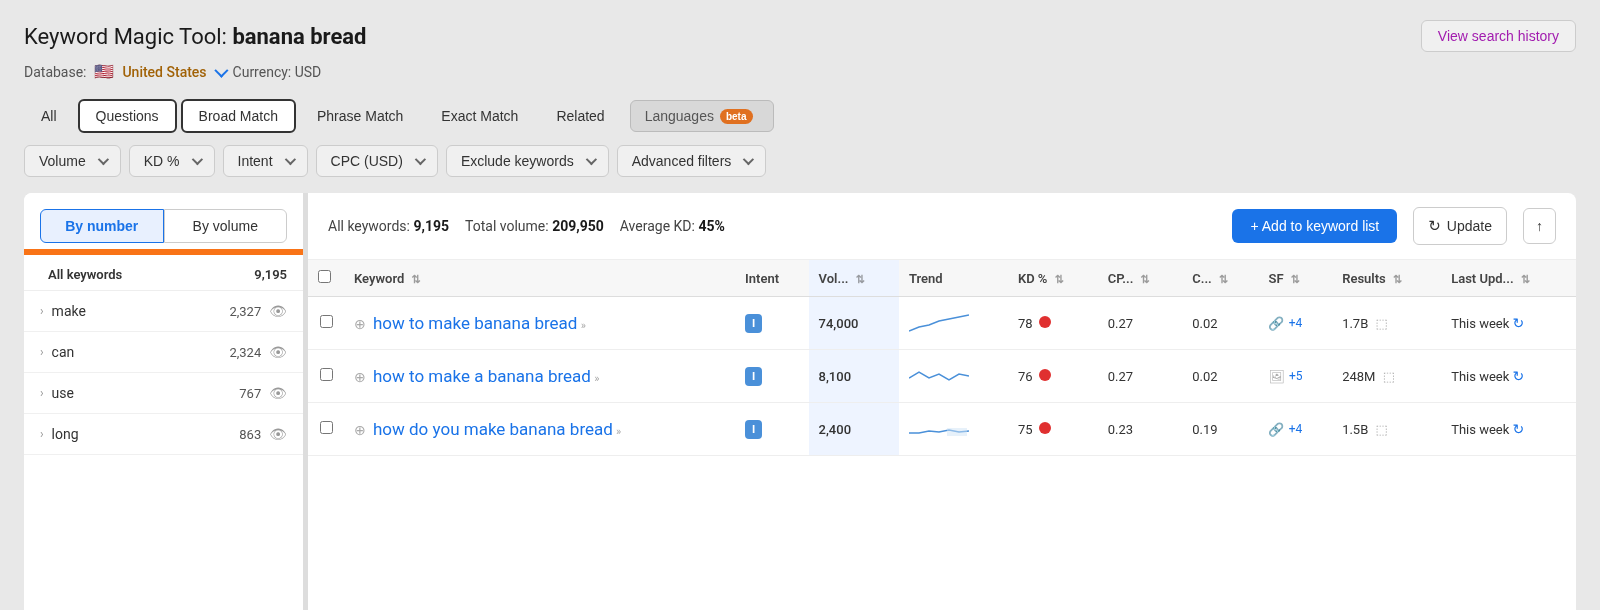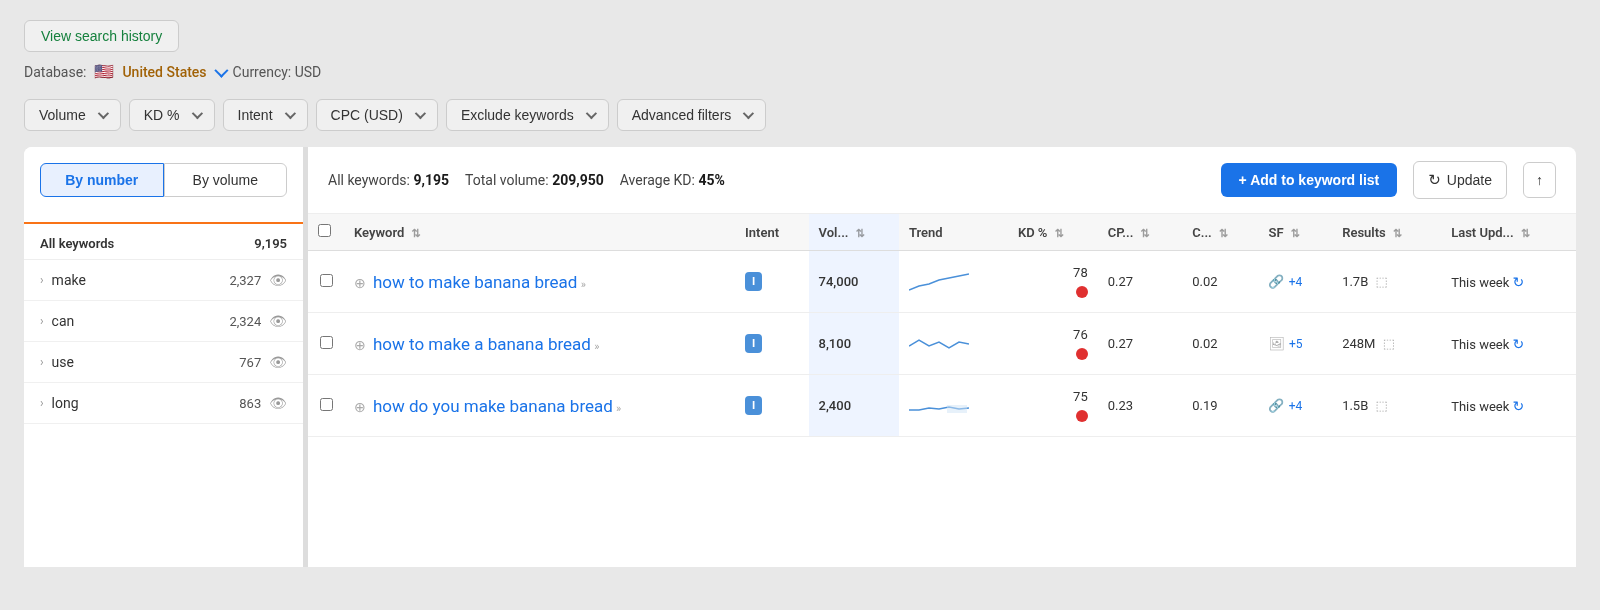--- a/index.html
+++ b/index.html
@@ -28,21 +28,21 @@
     }
     .header-title strong {
       font-weight: 700;
     }
     .view-history-btn {
       background: #f0f0f0;
       border: 1px solid #ccc;
       border-radius: 6px;
       padding: 7px 16px;
       font-size: 14px;
-      color: #15803d;
+      color: #a21caf;
       cursor: pointer;
     }
     
     .subheader {
       display: flex;
       align-items: center;
       gap: 8px;
       margin-bottom: 18px;
       font-size: 14px;
       color: #555;
@@ -150,23 +150,23 @@
     }
     
     .sidebar {
       width: 280px;
       min-width: 280px;
       border-right: 1px solid #ddd;
       background: white;
     }
     .sidebar-toggle-row {
       display: flex;
-      padding: 16px 16px 25px 16px;
+      padding: 16px 16px 6px 16px;
       gap: 0;
-      border-bottom: 2px solid #f97316;
+      border-bottom: 6px solid #f97316;
     }
     .toggle-btn {
       flex: 1;
       padding: 8px 0;
       font-size: 14px;
       border: 1px solid #ccc;
       background: white;
       cursor: pointer;
       color: #333;
     }
@@ -174,21 +174,21 @@
       background: #e8f0fe;
       border-color: #1a73e8;
       color: #1a73e8;
       font-weight: 600;
     }
     .toggle-btn:first-child { border-radius: 6px 0 0 6px; }
     .toggle-btn:last-child { border-radius: 0 6px 6px 0; }
     .sidebar-header {
       display: flex;
       justify-content: space-between;
-      padding: 12px 16px 8px 16px;
+      padding: 12px 16px 8px 24px;
       font-size: 13px;
       font-weight: 600;
       color: #333;
       border-bottom: 1px solid #eee;
     }
     .sidebar-item {
       display: flex;
       align-items: center;
       padding: 12px 16px;
       border-bottom: 1px solid #f0f0f0;
@@ -222,21 +222,21 @@
     .add-to-list-btn {
       display: flex;
       align-items: center;
       gap: 6px;
       background: #1a73e8;
       color: white;
       border: none;
       border-radius: 6px;
       padding: 9px 18px;
       font-size: 14px;
-      font-weight: 700;
+      font-weight: 400;
       cursor: pointer;
     }
     .update-btn {
       display: flex;
       align-items: center;
       gap: 6px;
       background: white;
       border: 1px solid #ccc;
       border-radius: 6px;
       padding: 9px 14px;
@@ -290,21 +290,21 @@
       display: inline-block;
       background: #4a90d9;
       color: white;
       font-size: 11px;
       font-weight: 700;
       padding: 3px 7px;
       border-radius: 4px;
     }
     .volume-val { font-weight: 500; }
     .trend-svg { display: block; }
-    .kd-cell { display: flex; align-items: flex-end; gap: 6px; flex-direction: column; }
+    .kd-cell { display: flex; align-items: flex-start; gap: 6px; }
     .kd-dot {
       width: 12px; height: 12px;
       border-radius: 50%;
       background: #e03030;
       display: inline-block;
     }
     .cp-val { color: #333; }
     .c-val { color: #333; }
     .sf-cell { display: flex; align-items: center; gap: 4px; }
     .sf-link-icon { color: #aaa; font-size: 13px; }
@@ -320,31 +320,48 @@
       background: #ddd;
       cursor: col-resize;
     }
   </style>
 </head>
 <body>
 
 <div class="page">
 
   <div class="header">
+    <h1 class="header-title">
+      <span>Keyword Magic Tool:</span>
+      <strong>banana bread</strong>
+    </h1>
     <button class="view-history-btn">View search history</button>
   </div>
 
   <div class="subheader">
     <span class="db-label">Database:</span>
     <span class="flag">🇺🇸</span>
     <a class="country-link">United States</a>
     <span class="chevron-down"></span>
     <span class="currency">Currency: USD</span>
   </div>
 
+  <div class="tab-row">
+    <button class="tab-btn">All</button>
+    <button class="tab-btn questions-active">Questions</button>
+    <button class="tab-btn active">Broad Match</button>
+    <button class="tab-btn">Phrase Match</button>
+    <button class="tab-btn">Exact Match</button>
+    <button class="tab-btn">Related</button>
+    <button class="languages-btn">
+      <span>Languages</span>
+      <span class="beta-badge">beta</span>
+      <span class="caret"></span>
+    </button>
+  </div>
 
   <div class="filter-row">
     <button class="filter-btn">
       <span>Volume</span>
       <span class="caret"></span>
     </button>
     <button class="filter-btn">
       <span>KD %</span>
       <span class="caret"></span>
     </button>

